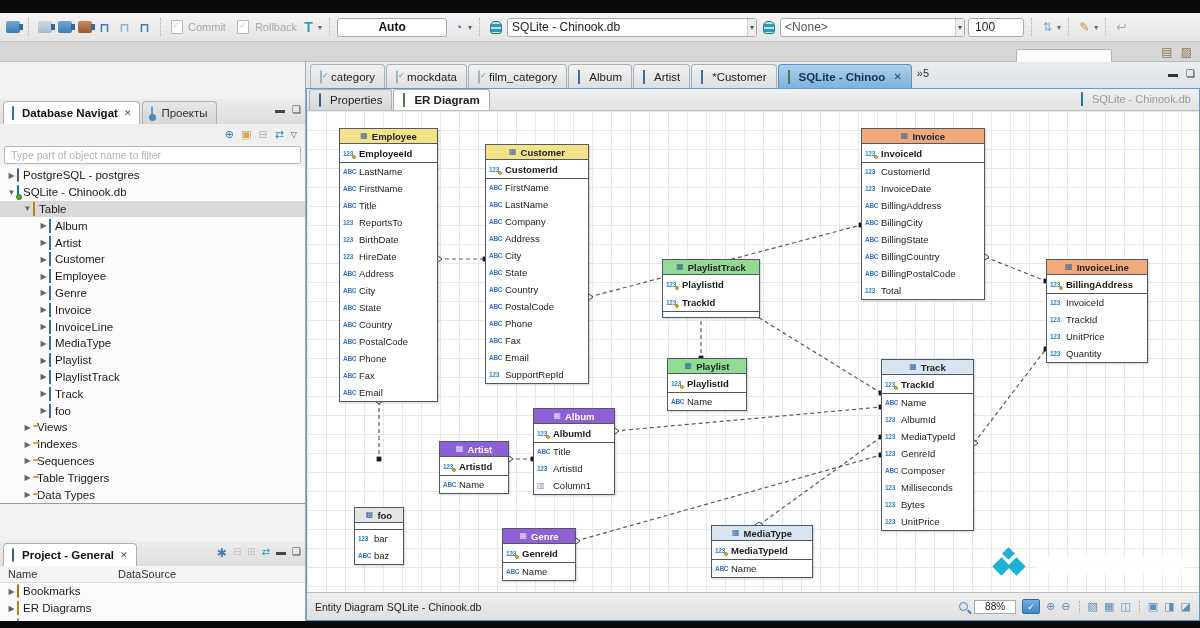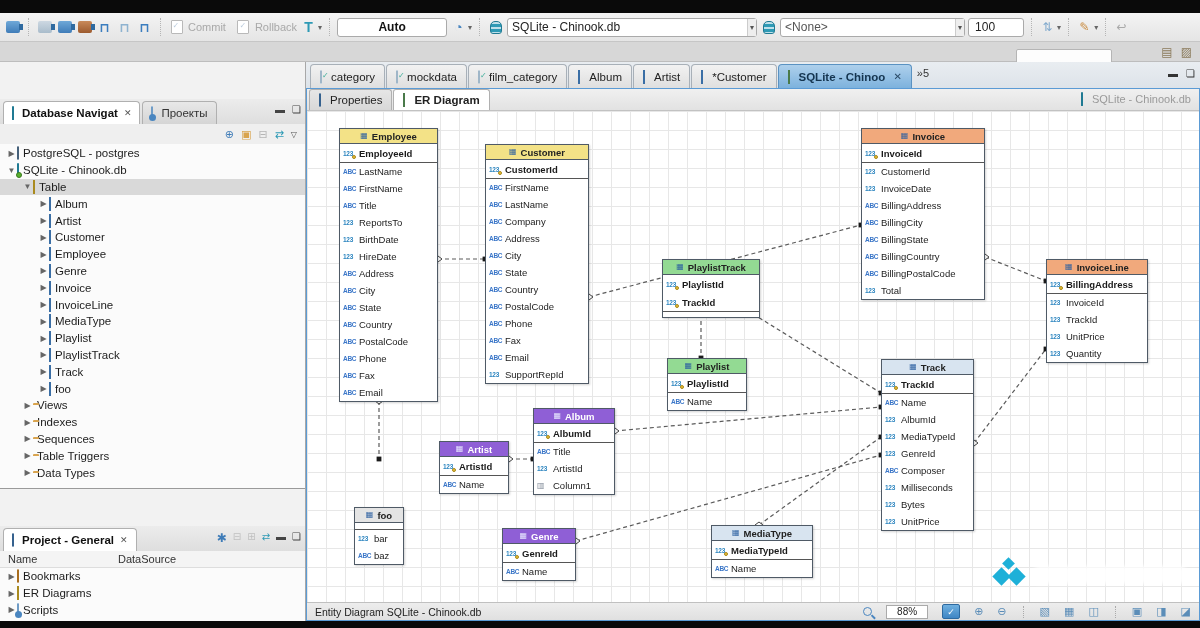--- a/index.html
+++ b/index.html
@@ -106,21 +106,21 @@
   .ent-pk{border-bottom:1.5px solid #555;}
   .ent-pk:empty{height:7px;}
   .e-row{height:17px;display:flex;align-items:center;padding:0 4px 0 3px;white-space:nowrap;overflow:hidden;color:#1b1b1b;}
   .e-row.pk{font-weight:bold;height:18px;}
   .ft{flex:none;width:16px;font-size:6.5px;font-weight:bold;letter-spacing:-0.3px;position:relative;}
   .ft.num{color:#2e86c0;}
   .ft.str{color:#3a76c8;}
   .ft.col{color:#8a93a0;font-size:8px;}
   .ft .keydot{position:absolute;right:3px;bottom:-2px;width:4px;height:4px;background:#e8c23a;border-radius:50%;border:1px solid #a8861a;}
   
-  .statusbar{height:18px;background:linear-gradient(#ededed,#e0e0e0);border-top:1px solid #c0c0c0;display:flex;align-items:center;font-size:10.5px;color:#222;padding:0 8px;gap:14px;}
+  .statusbar{height:28px;background:linear-gradient(#ededed,#e0e0e0);border-top:1px solid #c0c0c0;display:flex;align-items:center;font-size:10.5px;color:#222;padding:0 8px;gap:6px;}
   .sb-title{flex:1;white-space:nowrap;overflow:hidden;}
   .mag{width:9px;height:9px;border:1.5px solid #4a86c0;border-radius:50%;position:relative;flex:none;}
   .mag::after{content:"";position:absolute;left:7px;top:8px;width:5px;height:1.5px;background:#4a86c0;transform:rotate(45deg);}
   .zoom-field{width:42px;height:14px;background:#fff;border:1px solid #aaa;font-size:10px;display:flex;align-items:center;justify-content:center;}
   .zoom-check{width:18px;height:15px;background:linear-gradient(#6fb0e0,#3f86c4);border:1px solid #2d6aa0;border-radius:2px;color:#fff;font-size:9px;display:flex;align-items:center;justify-content:center;}
   .sb-ic{color:#5b8db8;font-size:11px;}
   .sb-sep{width:1px;height:12px;border-left:1px dotted #aaa;margin:0 2px;}
   
   .watermark{position:absolute;right:14px;bottom:10px;display:flex;align-items:center;gap:8px;}
   .wm-logo{position:relative;width:36px;height:34px;}
@@ -227,20 +227,23 @@
             <span>❏</span>
           </div>
         </div>
         <div class="view-toolbar">
           <span style="color:#3f7cb8">⊕</span>
           <span style="color:#d9a44f">▣</span>
           <span style="color:#b5b5b5">⊟</span>
           <span style="color:#2e9ab5">⇄</span>
           <span style="color:#555;font-size:8px">▽</span>
         </div>
+        <div class="filter-box">
+            <span>Type part of object name to filter</span>
+          </div>
         <div class="tree">
             <div class="tree-row" style="padding-left: 6px;">
               <span class="tw">▶</span>
               <span class="tico"><span class="ico-dbpg"></span></span>
               <span>PostgreSQL - postgres</span>
             </div>
             <div class="tree-row" style="padding-left: 6px;">
               <span class="tw">▼</span>
               <span class="tico"><span class="ico-dbs"></span><span class="badge"></span></span>
               <span>SQLite - Chinook.db</span>

